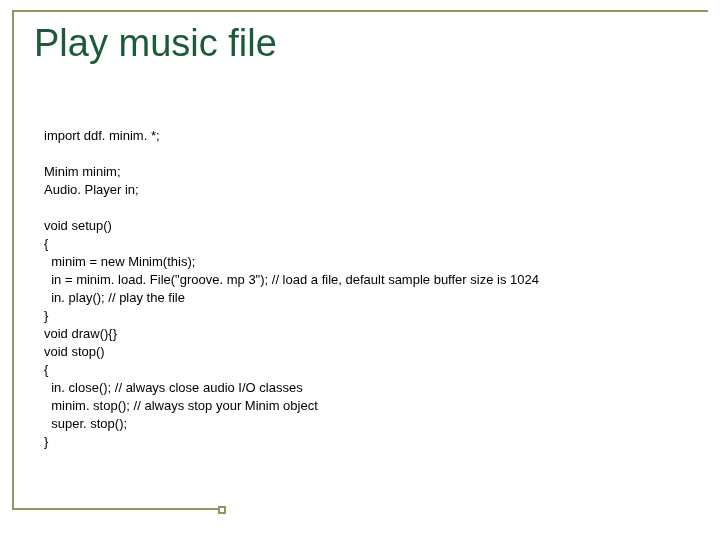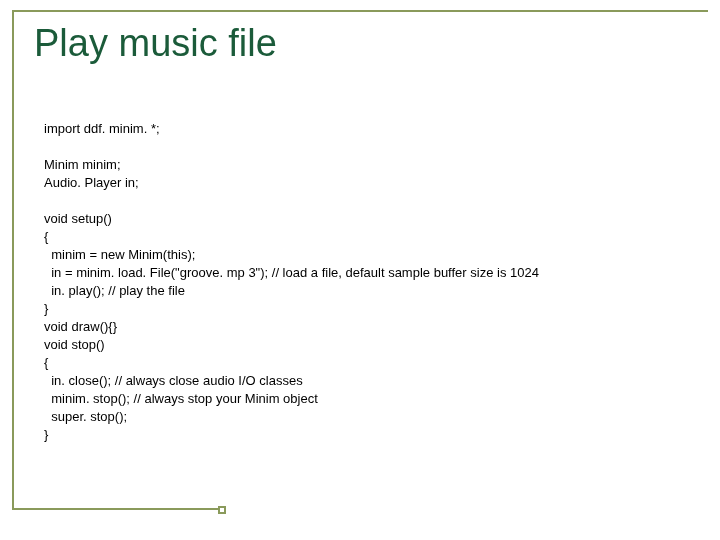--- a/index.html
+++ b/index.html
@@ -58,21 +58,21 @@
     left: 34px;
     top: 22px;
     font-size: 38px;
     color: #1b5b3a;
     font-weight: 400;
     letter-spacing: 0px;
   }
   .code-block {
     position: absolute;
     left: 44px;
-    top: 120px;
+    top: 127px;
     right: 30px;
     font-size: 13px;
     line-height: 18px;
     color: #000000;
     white-space: pre;
     font-family: Arial, Helvetica, sans-serif;
   }
 </style>
 </head>
 <body>

